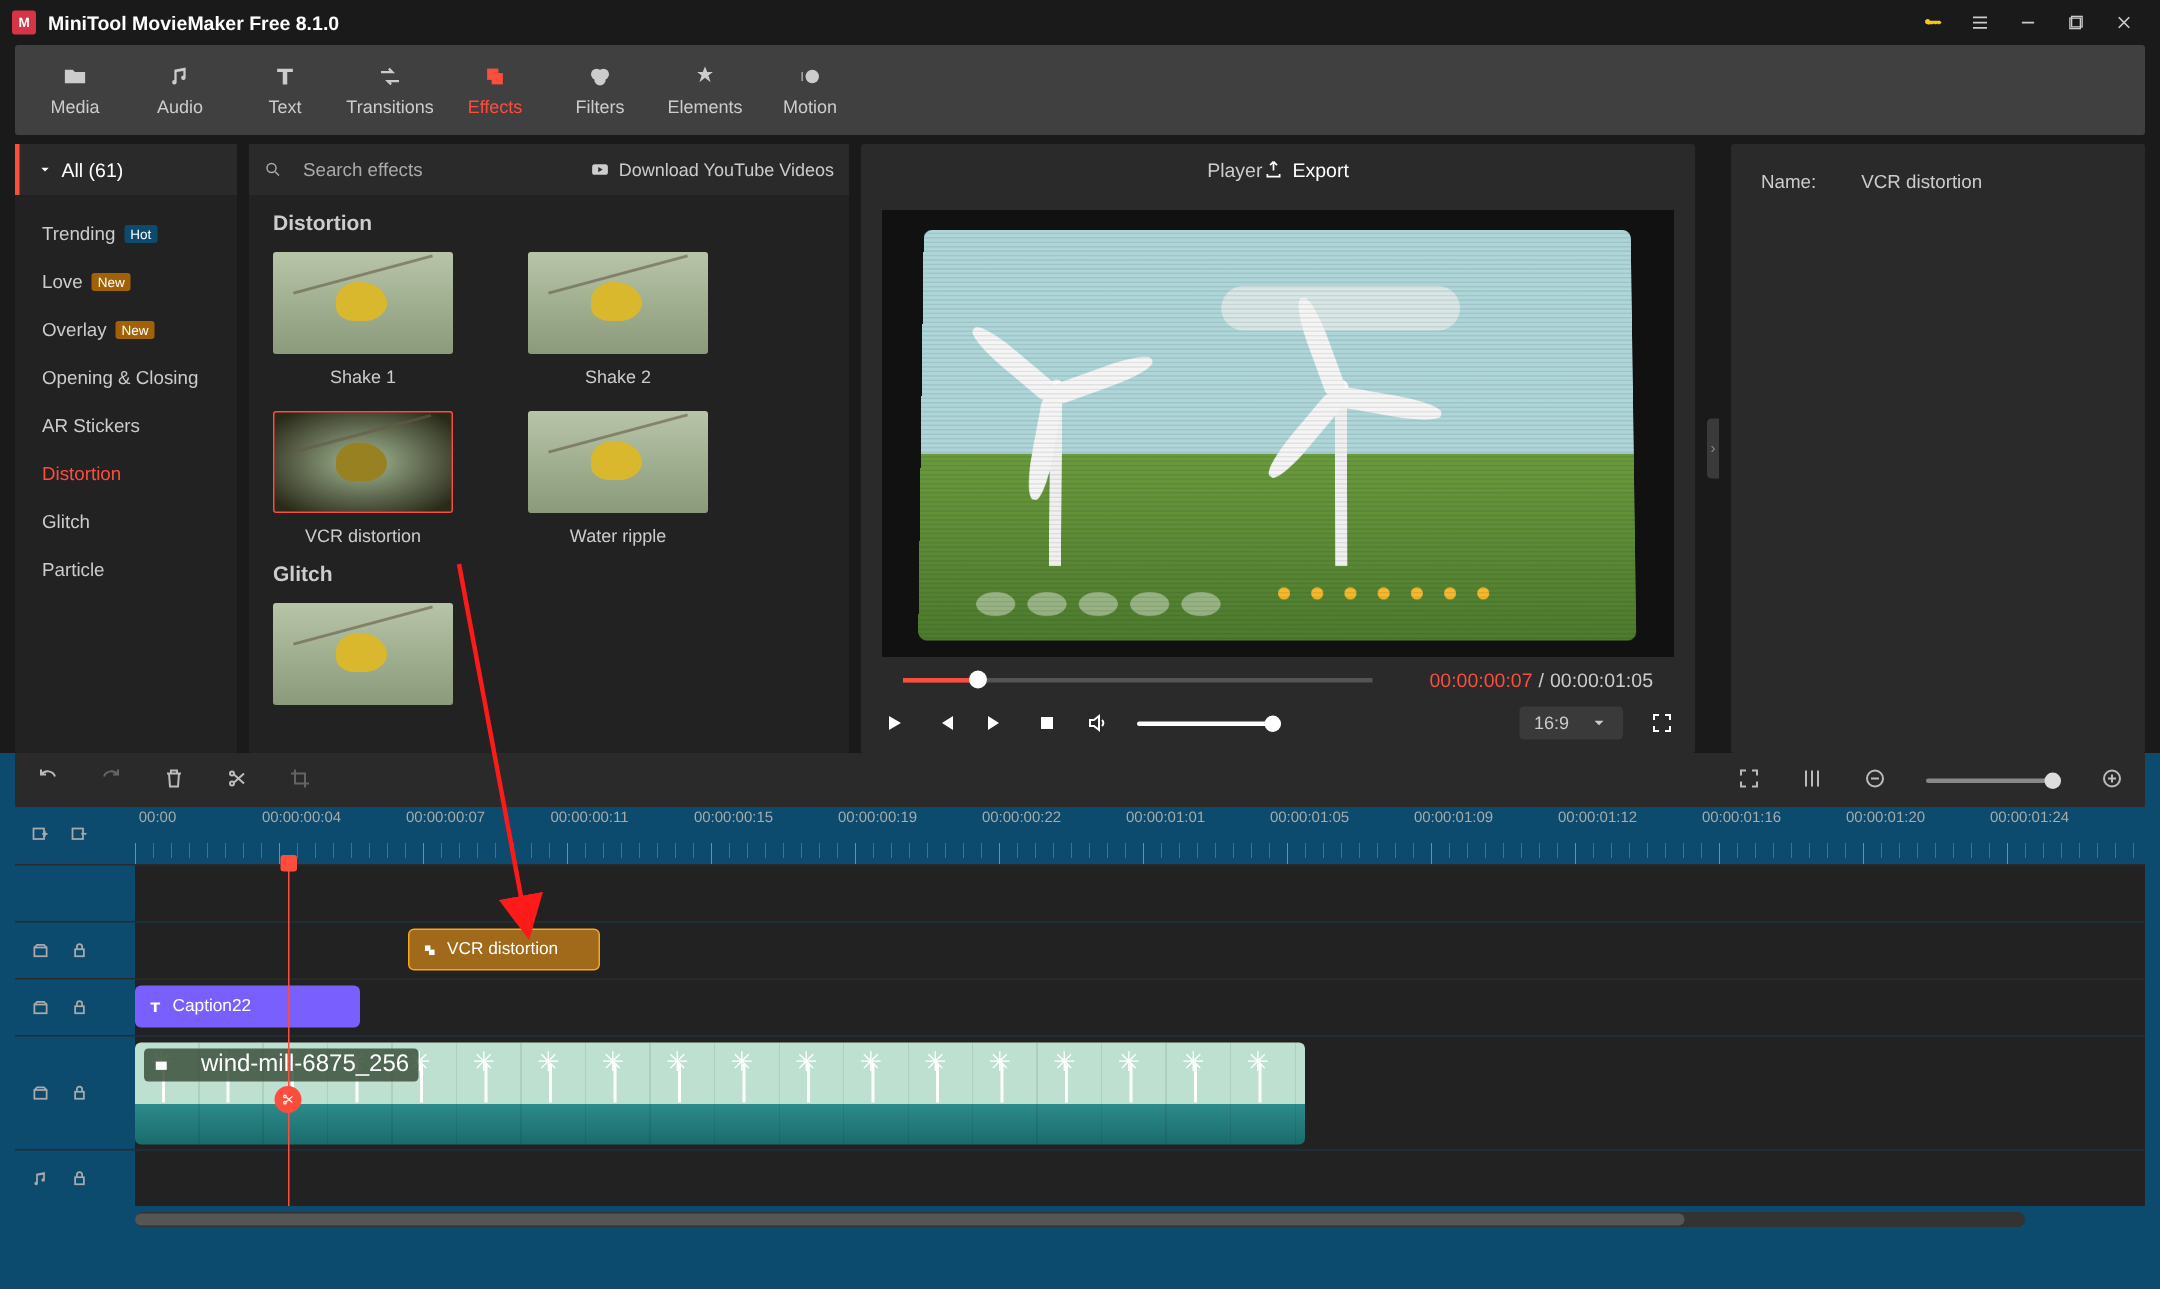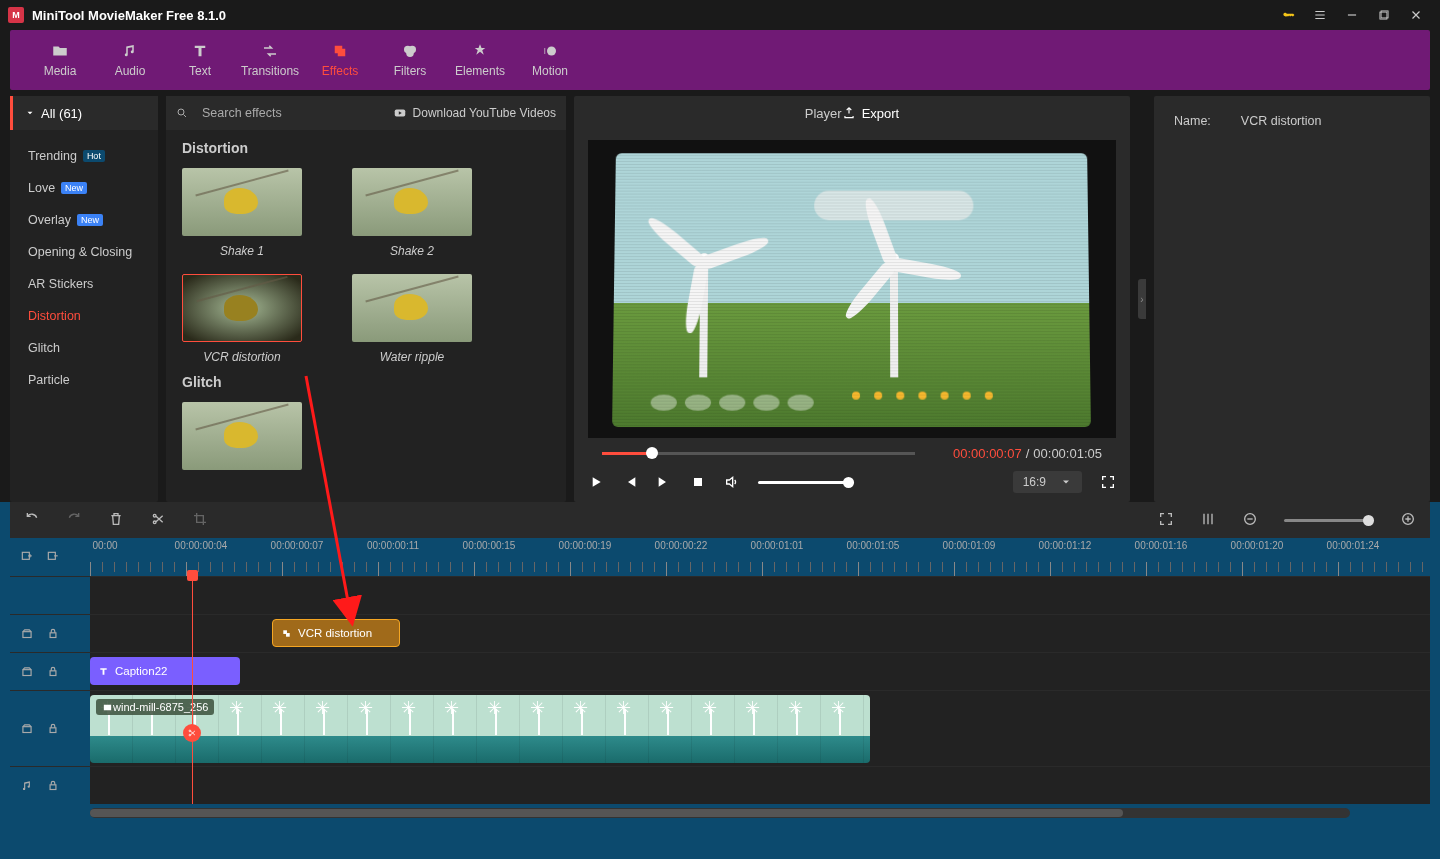--- a/index.html
+++ b/index.html
@@ -7,53 +7,53 @@
 
 
 .titlebar { height: 30px; background: #1a1a1a; display: flex; align-items: center; padding: 0 8px; }
 .titlebar .logo { width: 16px; height: 16px; background: #d63447; border-radius: 2px; margin-right: 8px; display:flex; align-items:center; justify-content:center; font-size:9px; font-weight:bold; color:#fff;}
 .titlebar .title { color: #fff; font-size: 13px; font-weight: 600; flex: 1; }
 .titlebar .winbtn { width: 32px; height: 30px; display: flex; align-items: center; justify-content: center; color: #ccc; cursor: pointer; }
 .titlebar .winbtn svg { width: 14px; height: 14px; }
 .titlebar .key { color: #f5c518; }
 
 
-.ribbon { height: 60px; background: #701a75; display: flex; padding: 0 16px; gap: 2px; margin: 0 10px 6px 10px; border-radius: 2px;}
+.ribbon { height: 60px; background: #404040; display: flex; padding: 0 6px; gap: 2px; margin: 0 10px 6px 10px; border-radius: 2px;}
 .ribbon-tab { width: 68px; display: flex; flex-direction: column; align-items: center; justify-content: center; gap: 4px; color: #ccc; cursor: pointer; }
 .ribbon-tab.active { color: #ff4d3d; }
 .ribbon-tab svg { width: 18px; height: 18px; }
 .ribbon-tab span { font-size: 12px; }
 
 
 .main { display: flex; height: 406px; padding: 0 10px; gap: 8px;}
 .sidebar { width: 148px; background: #222; border-radius: 2px; display:flex; flex-direction:column;}
 .sidebar .header { height: 34px; background: #2a2a2a; display: flex; align-items: center; padding: 0 12px; color: #fff; font-size: 13px; border-left:3px solid #ff4d3d;}
 .sidebar .header svg{width:10px;height:10px;margin-right:6px;}
 .sidebar .items { padding: 10px 0; }
 .sidebar .item { padding: 9px 18px; font-size: 12.5px; color: #ccc; cursor: pointer; display:flex; align-items:center; gap:6px;}
 .sidebar .item.active { color: #ff4d3d; }
 .badge { font-size: 9px; padding: 1px 4px; border-radius: 2px; color: #fff; }
 .badge.hot { background: #0c4a6e; }
-.badge.new { background: #3b82f6; }
+.badge.new { background: #a16207; }
 
 .gallery { width: 400px; background: #222; border-radius: 2px; display:flex; flex-direction:column;}
 .gallery-header { height: 34px; background: #2a2a2a; display: flex; align-items: center; padding: 0 10px; justify-content: space-between; }
 .search { display: flex; align-items: center; gap: 14px; color: #aaa; font-size: 12.5px; }
 .search svg{width:12px;height:12px;}
 .dl-link { display: flex; align-items: center; gap: 6px; color: #ccc; font-size: 12px; }
 .dl-link svg{width:14px;height:14px;}
 .gallery-body { padding: 10px 16px; overflow:hidden;}
 .gallery-section { margin-bottom: 10px; }
 .gallery-section h3 { color: #ccc; font-size: 14px; font-weight: 600; margin-bottom: 12px; }
 .thumb-row { display: flex; gap: 50px; }
 .thumb { width: 120px; text-align: center; }
 .thumb-img { width: 120px; height: 68px; border-radius: 2px; position: relative; overflow:hidden;}
 .thumb-img.selected { border: 1.5px solid #ff4d3d; }
 .thumb-label { margin-top: 8px; font-size: 12px; color: #ccc; }
-.thumb-col{display:flex;flex-direction:column;gap:16px;font-style:italic;}
+.thumb-col{display:flex;flex-direction:column;gap:16px;}
 
 
 .bird-thumb { background: linear-gradient(#b8c4a8, #8a9a7a); position:relative;}
 .bird-thumb::before{content:"";position:absolute;left:35%;top:30%;width:34px;height:26px;background:#d9b82e;border-radius:50% 60% 50% 40%;}
 .bird-thumb::after{content:"";position:absolute;left:10%;top:20%;width:80%;height:2px;background:rgba(100,90,70,.6);transform:rotate(-15deg);}
 .bird-thumb.dark::before{filter:brightness(.7);}
 .bird-thumb.dark{background:radial-gradient(ellipse at center,#8a9a7a 20%, #2a2a1a 90%);}
 
 
 .player { flex:1; background: #2a2a2a; border-radius: 2px; display:flex; flex-direction:column;}
@@ -130,21 +130,21 @@
 .clip{position:absolute;top:4px;height:28px;border-radius:4px;display:flex;align-items:center;padding:0 8px;gap:6px;font-size:11.5px;color:#fff;}
 .clip svg{width:11px;height:11px;}
 .clip.effect{background:#a06a1a;border:1.5px solid #f5a623;left:182px;width:128px;}
 .clip.caption{background:#7a5fff;left:0;width:150px;}
 .clip.video{left:0;width:780px;height:68px;top:4px;background:linear-gradient(#bde0d0 0%,#bde0d0 60%,#2e8b8b 60%,#1a6b6b 100%);border-radius:4px;overflow:hidden;}
 .video-strip{position:absolute;inset:0;background:repeating-linear-gradient(90deg,transparent 0 42px, rgba(0,0,0,.08) 42px 43px);}
 .video-turbines{position:absolute;top:4px;left:0;right:0;height:36px;display:flex;}
 .video-turbines span{flex:0 0 43px;position:relative;}
 .video-turbines span::before{content:"";position:absolute;left:18px;top:10px;width:2px;height:26px;background:#fff;}
 .video-turbines span::after{content:"✳";position:absolute;left:10px;top:-2px;color:#fff;font-size:18px;}
-.video-label{position:absolute;top:4px;left:6px;background:rgba(60,80,60,.85);padding:2px 6px;border-radius:3px;display:flex;align-items:center;gap:0;font-size:11px;color:#fff;}
+.video-label{position:absolute;top:4px;left:6px;background:rgba(60,80,60,.85);padding:2px 6px;border-radius:3px;display:flex;align-items:center;gap:21px;font-size:16px;color:#fff;}
 .hscroll{height:10px;margin:4px 90px 0 90px;background:#333;border-radius:5px;position:relative;}
 .hscroll .hthumb{position:absolute;left:0;width:82%;top:1px;bottom:1px;background:#555;border-radius:5px;}
 
 
 .arrow{position:absolute;pointer-events:none;z-index:20;}
 </style>
 </head>
 <body>
 
 <div class="titlebar">

